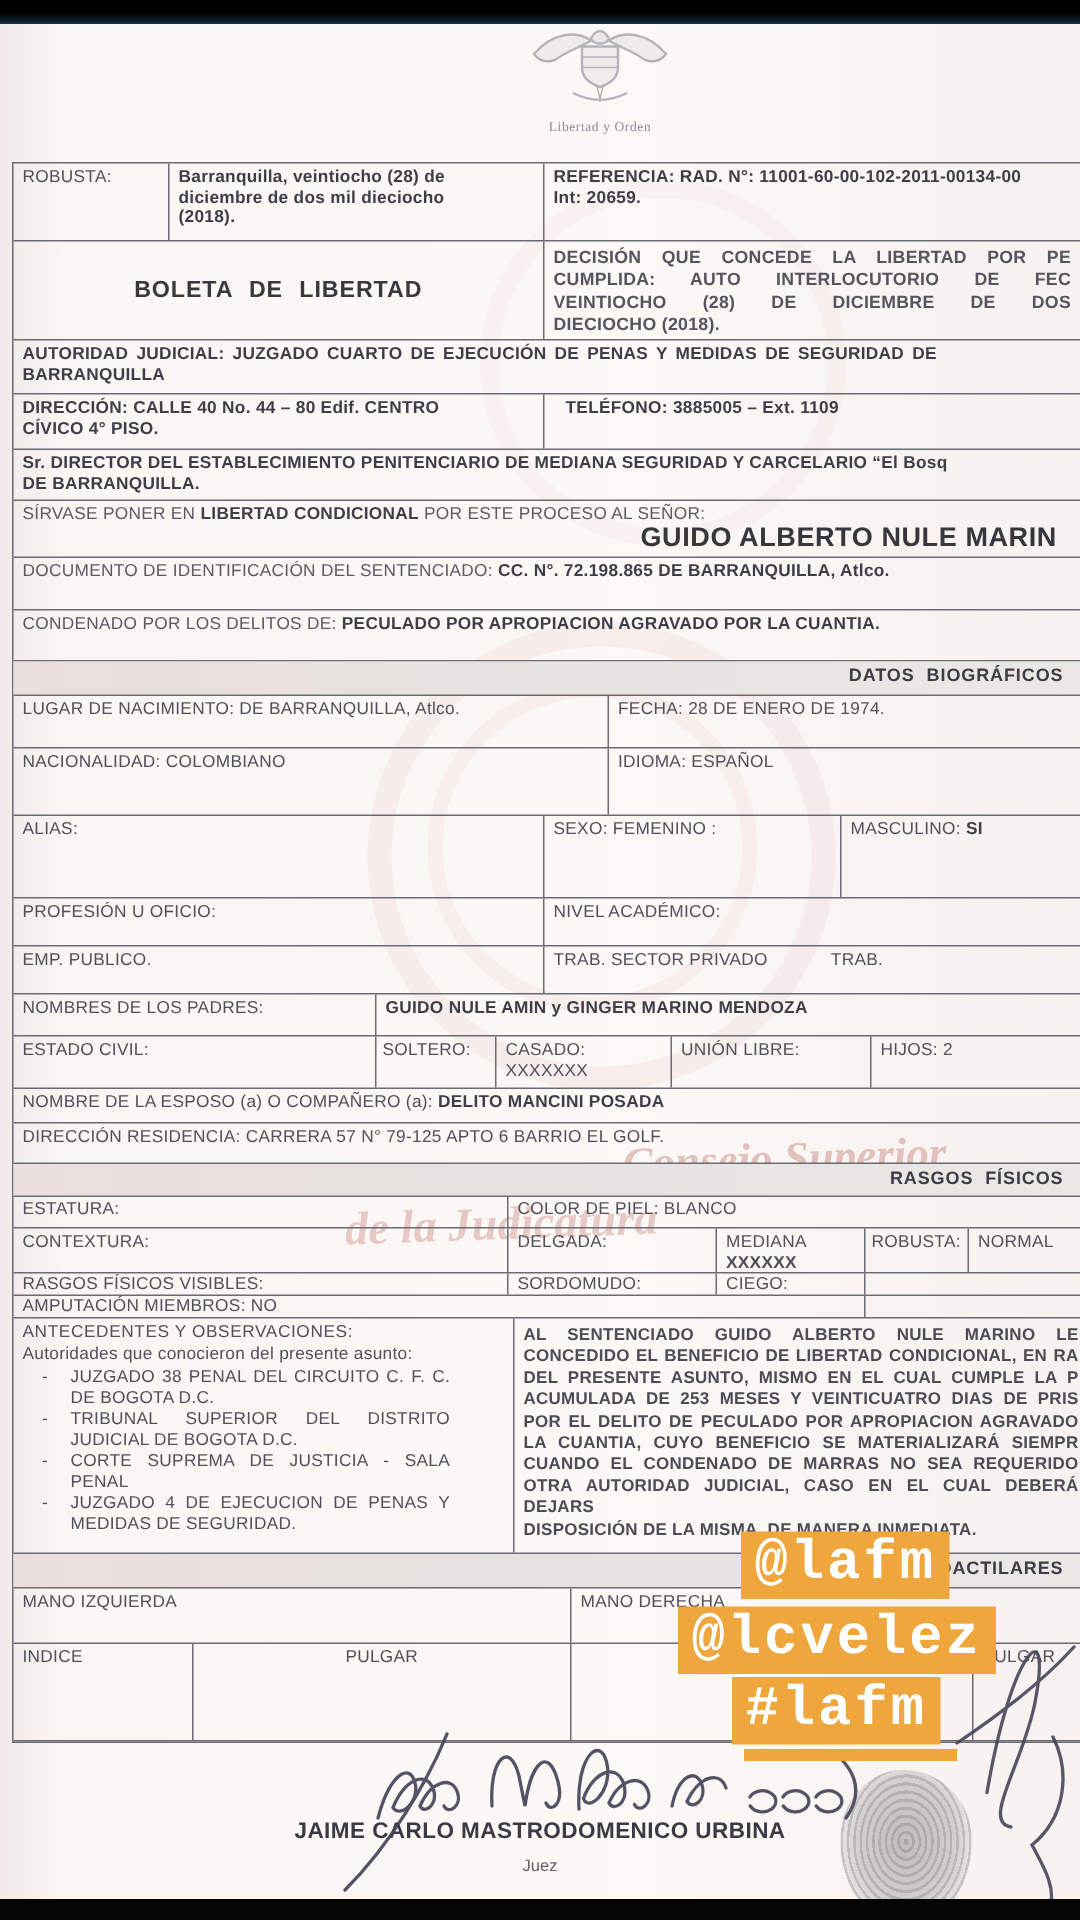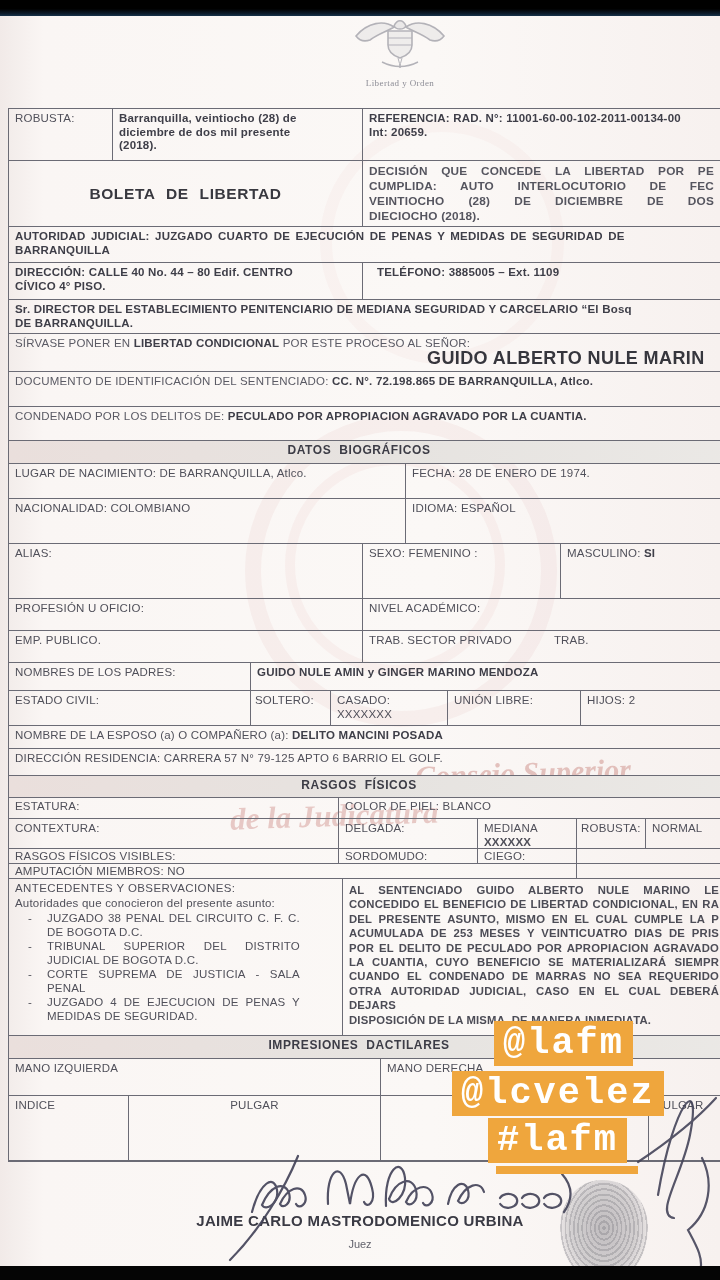--- a/index.html
+++ b/index.html
@@ -30,21 +30,21 @@
 
   
   .doc{position:absolute;left:8px;top:108px;width:837px;z-index:3;
        border:1px solid #6b6b75;border-right:none;font-size:11.5px;line-height:13.5px;
        letter-spacing:.2px;}
   .row{display:flex;border-bottom:1px solid #6b6b75;box-sizing:border-box;position:relative;}
   .c{box-sizing:border-box;padding:3px 6px;border-right:1px solid #6b6b75;overflow:hidden;}
   .b{font-weight:700;color:#3e3e48;}
   .muted{color:#5a5a64;}
   .sechdr{background:linear-gradient(90deg,#eadfdc,#e6e3e0 45%,#eceae7);}
-  .sechdr .t{width:700px;text-align:center;font-weight:700;color:#3c3c46;font-size:12px;
+  .sechdr .t{width:700px;text-align:right;font-weight:700;color:#3c3c46;font-size:12px;
              letter-spacing:.6px;word-spacing:4px;padding-top:3px;}
   .jl{text-align:justify;text-align-last:justify;}
   .nw div{white-space:nowrap;}
   .just div{padding-right:0;}
   .obs{width:370px;font-size:11.3px;line-height:14.4px;color:#4c4c56;font-weight:600;}
   .dec{width:345px;font-size:11.8px;line-height:15px;color:#55555f;font-weight:600;}
   .blist div{position:relative;padding-left:32px;padding-right:40px;text-align:justify;margin-bottom:1px;}
   .blist div::before{content:"-";position:absolute;left:13px;}
   .boleta{display:flex;align-items:center;justify-content:center;font-size:15.5px;
           font-weight:700;color:#38383f;letter-spacing:.6px;word-spacing:6px;}
@@ -102,21 +102,21 @@
 
   <div class="wm wm1">Consejo Superior</div>
   <div class="wm wm2">de la Judicatura</div>
 
   <div class="doc">
 
     <div class="row" style="height:52px">
       <div class="c" style="width:104px">ROBUSTA:</div>
       <div class="c b" style="width:250px">
           <div>Barranquilla, veintiocho (28) de</div>
-          <div>diciembre de dos mil presente</div>
+          <div>diciembre de dos mil dieciocho</div>
           <div>(2018).</div>
         </div>
       <div class="c b nw" style="flex:1">
           <div>REFERENCIA: RAD. N°: 11001-60-00-102-2011-00134-00</div>
           <div>Int: 20659.</div>
         </div>
     </div>
 
     <div class="row" style="height:66px">
       <div class="c boleta" style="width:354px">BOLETA DE LIBERTAD</div>

